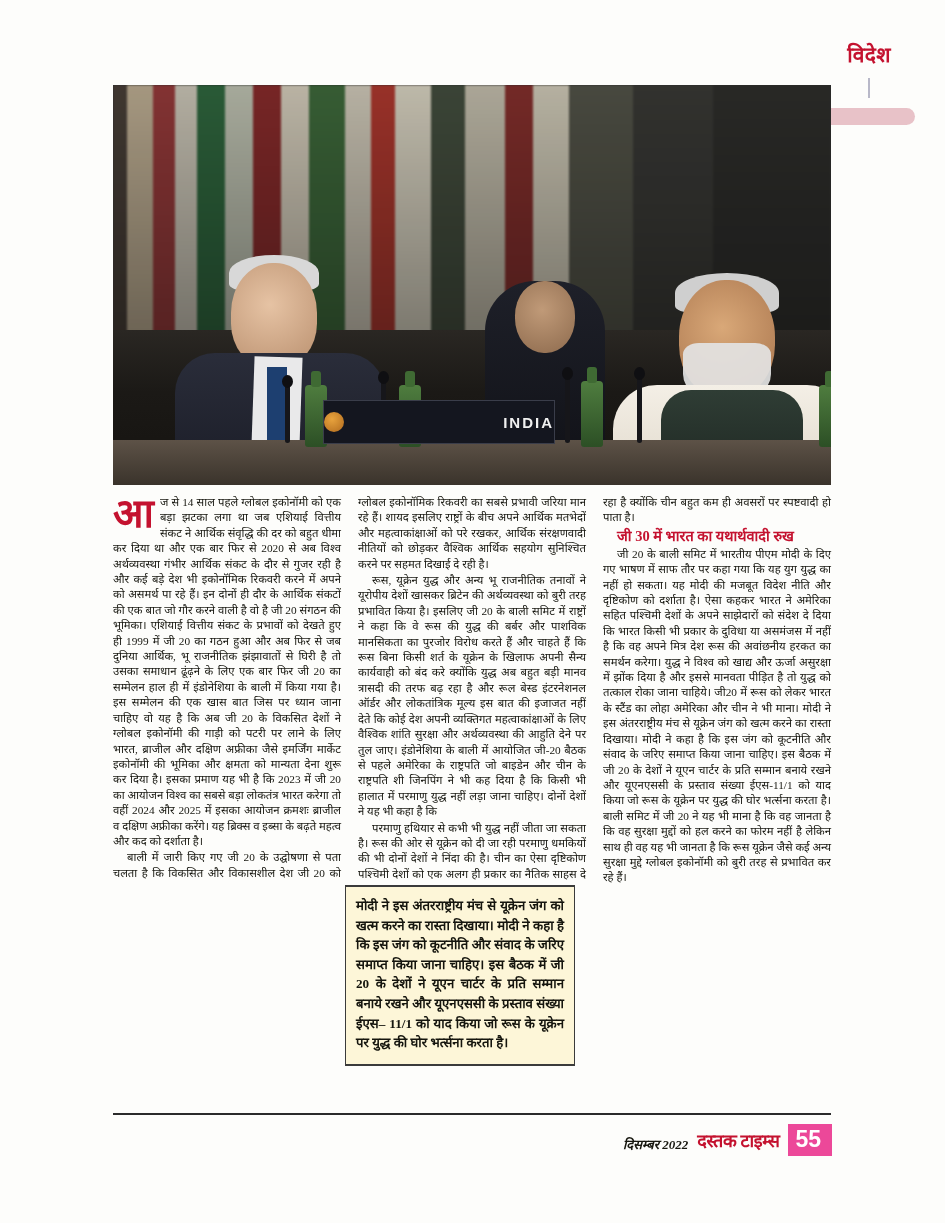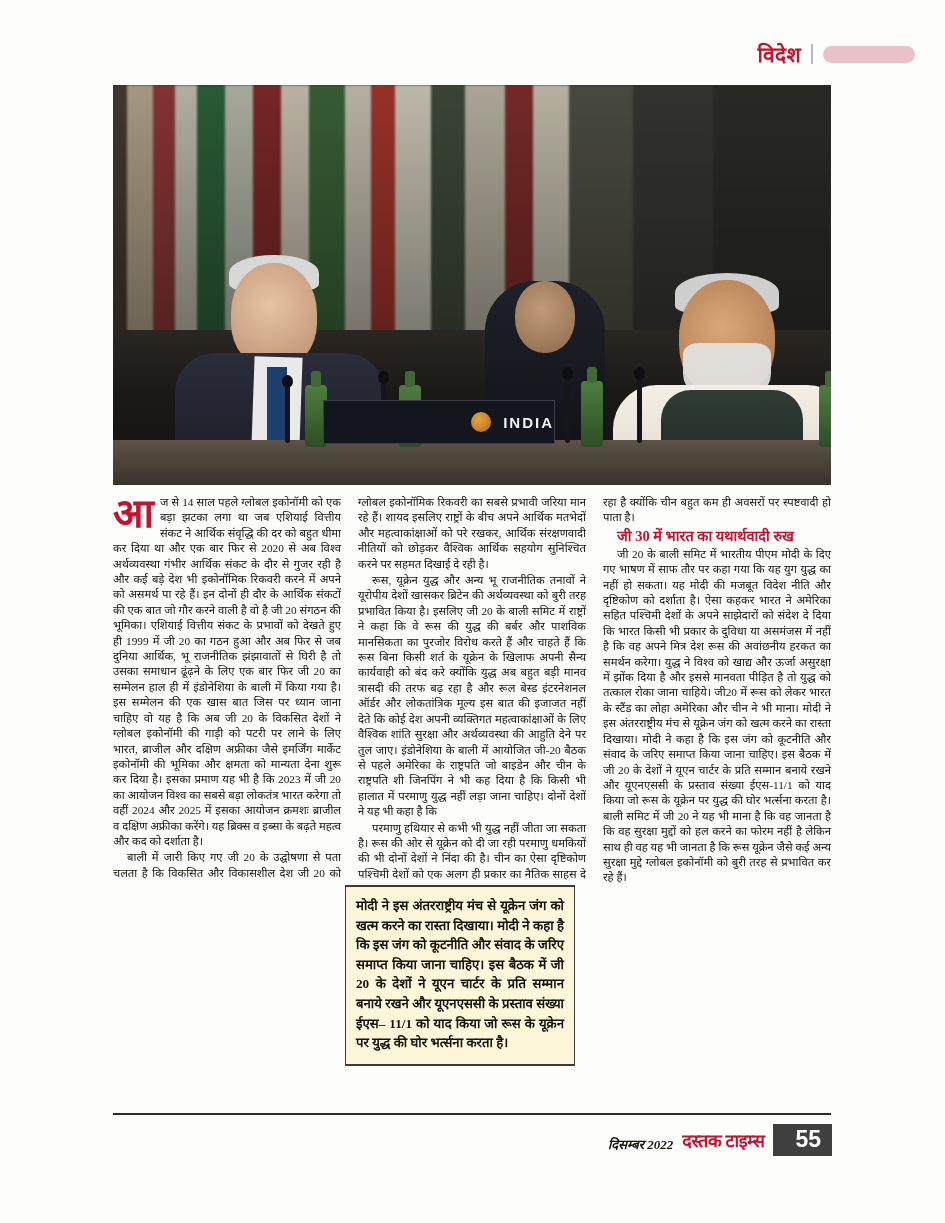--- a/index.html
+++ b/index.html
@@ -23,20 +23,21 @@
   }
 
   
   .header {
     position: absolute;
     top: 40px;
     right: 30px;
     display: flex;
     align-items: center;
     gap: 10px;
+    flex-direction: column;
   }
   .header-title {
     color: #c4122f;
     font-size: 21px;
     font-weight: bold;
     font-family: "Liberation Serif", serif;
     letter-spacing: 0.3px;
   }
   .header-divider {
     width: 2px;
@@ -113,21 +114,21 @@
   .nameplate {
     position: absolute;
     left: 210px;
     top: 315px;
     width: 230px;
     height: 42px;
     background: #14161f;
     border: 1px solid #3a3d4a;
     display: flex;
     align-items: center;
-    justify-content: flex-end;
+    justify-content: space-between;
     gap: 12px;
   }
   .nameplate .logo {
     width: 20px; height: 20px;
     border-radius: 50%;
     background: radial-gradient(circle at 40% 35%, #e8a33d, #b06a1e);
   }
   .nameplate .txt {
     color: #f0f0f0;
     font-family: "Liberation Sans", sans-serif;
@@ -339,26 +340,26 @@
     margin-top: 8px;
   }
   .footer-brand {
     font-size: 18px;
     font-weight: bold;
     color: #c4122f;
     font-family: "Liberation Serif", serif;
     letter-spacing: -0.4px;
   }
   .page-number {
-    background: #404040;
+    background: #ec4899;
     color: #fff;
     font-family: "Liberation Sans", sans-serif;
     font-size: 23px;
     font-weight: bold;
-    padding: 1px 11px 3px 22px;
+    padding: 1px 11px 3px 7px;
     line-height: 28px;
   }
 </style>
 </head>
 <body>
 
 <div class="page">
 
   <div class="header">
     <span class="header-title">विदेश</span>

